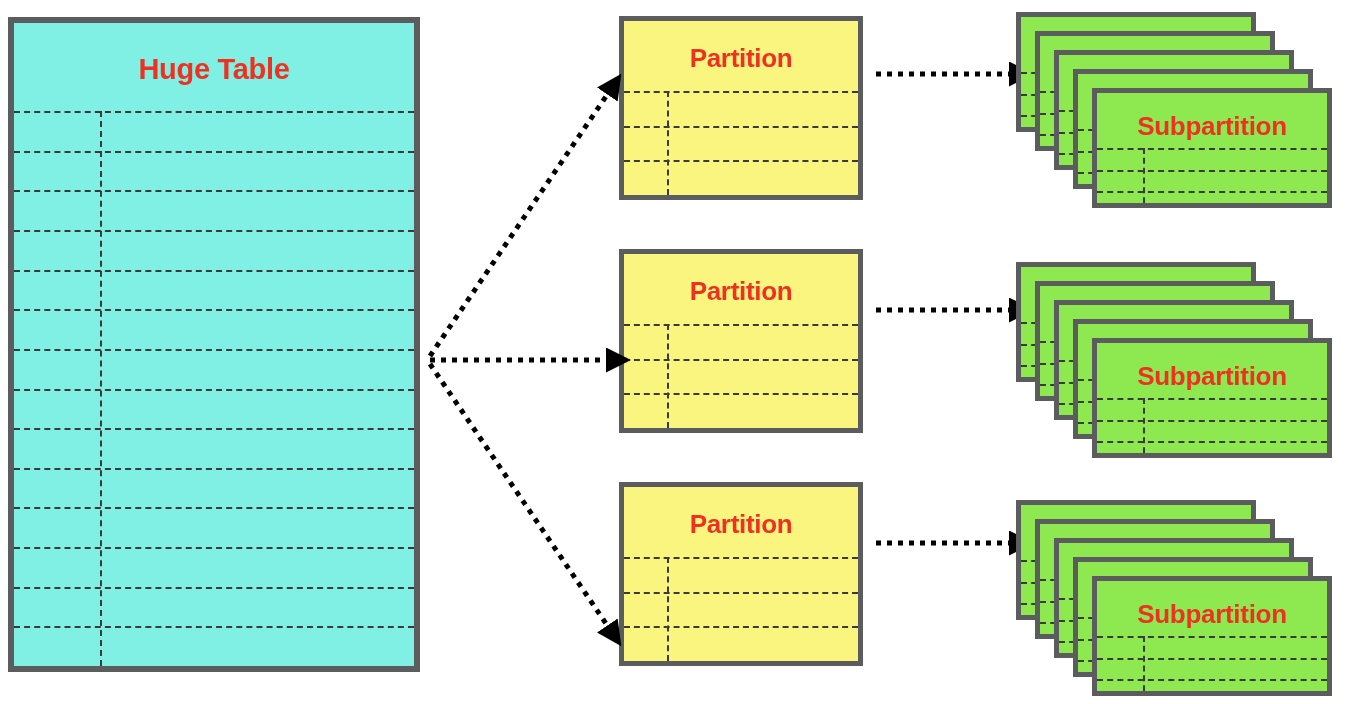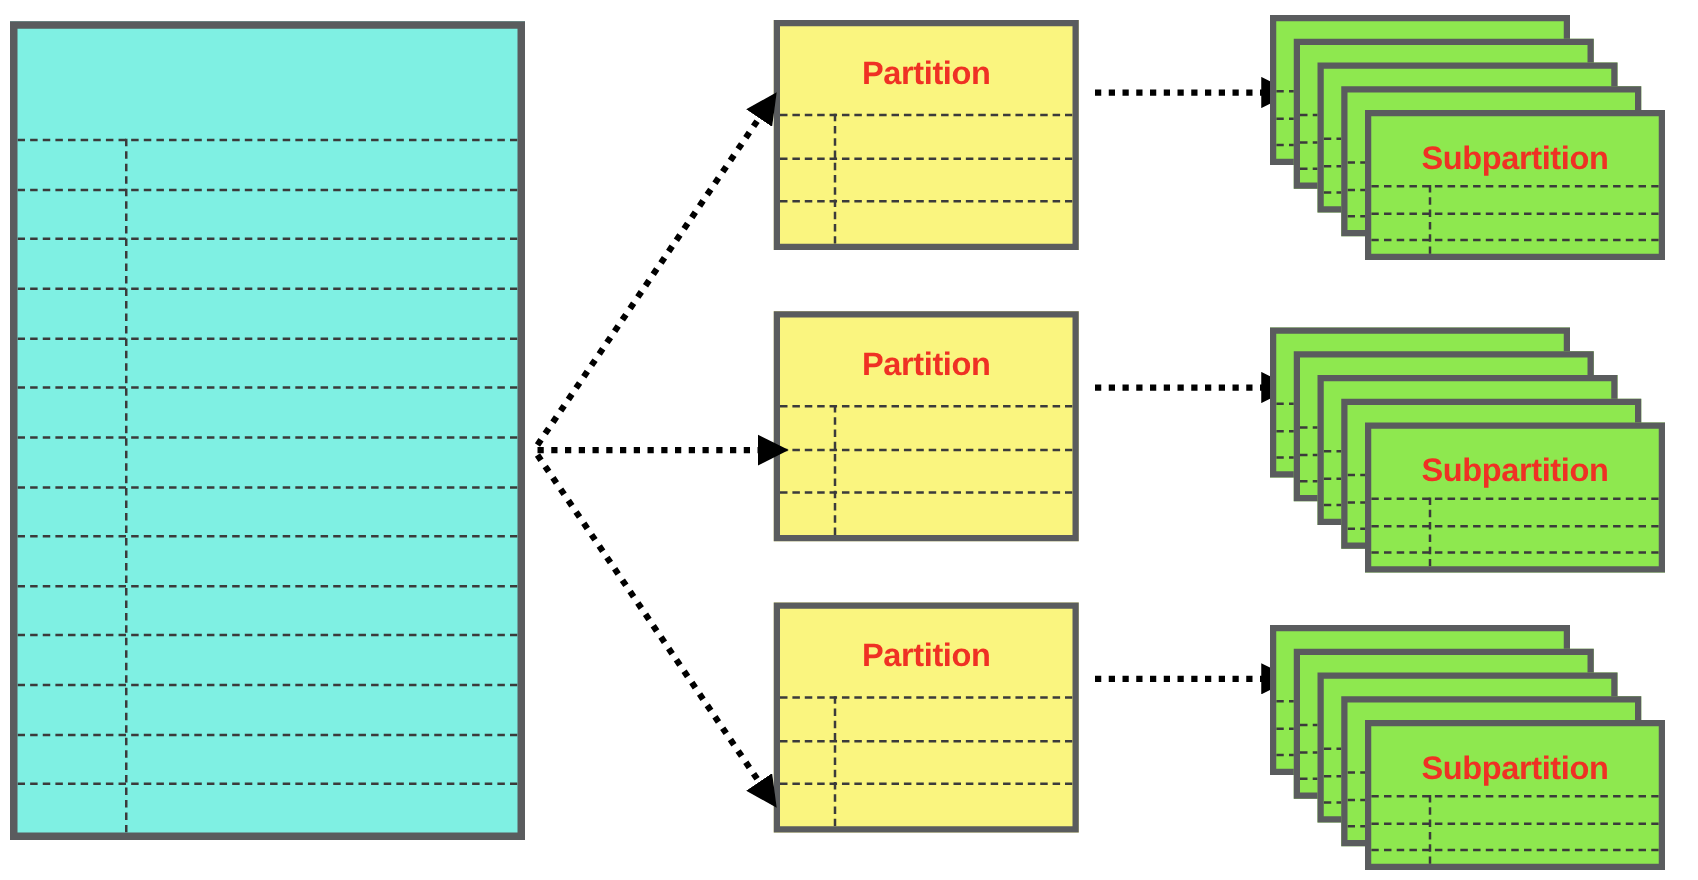--- a/index.html
+++ b/index.html
@@ -135,20 +135,21 @@
     height: 704px;
     pointer-events: none;
   }
 </style>
 </head>
 <body>
 
 <div id="canvas">
 
   <div class="box" id="huge-table">
+    <div class="box-title">Huge Table</div>
     <div id="huge-table-grid" class="grid-host">
         <div class="hline" style="top: 88px;"></div>
         <div class="hline" style="top: 127.643px;"></div>
         <div class="hline" style="top: 167.286px;"></div>
         <div class="hline" style="top: 206.929px;"></div>
         <div class="hline" style="top: 246.571px;"></div>
         <div class="hline" style="top: 286.214px;"></div>
         <div class="hline" style="top: 325.857px;"></div>
         <div class="hline" style="top: 365.5px;"></div>
         <div class="hline" style="top: 405.143px;"></div>

